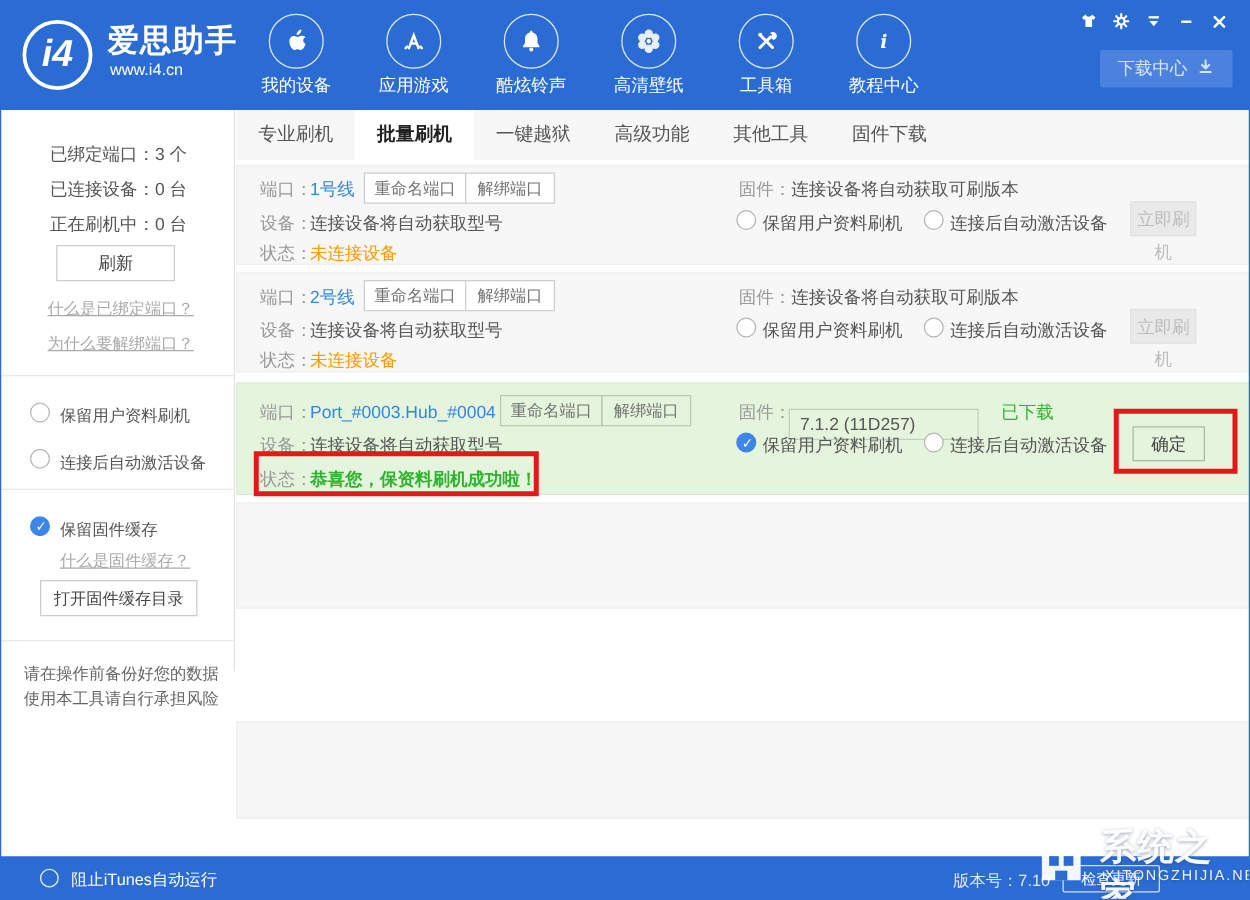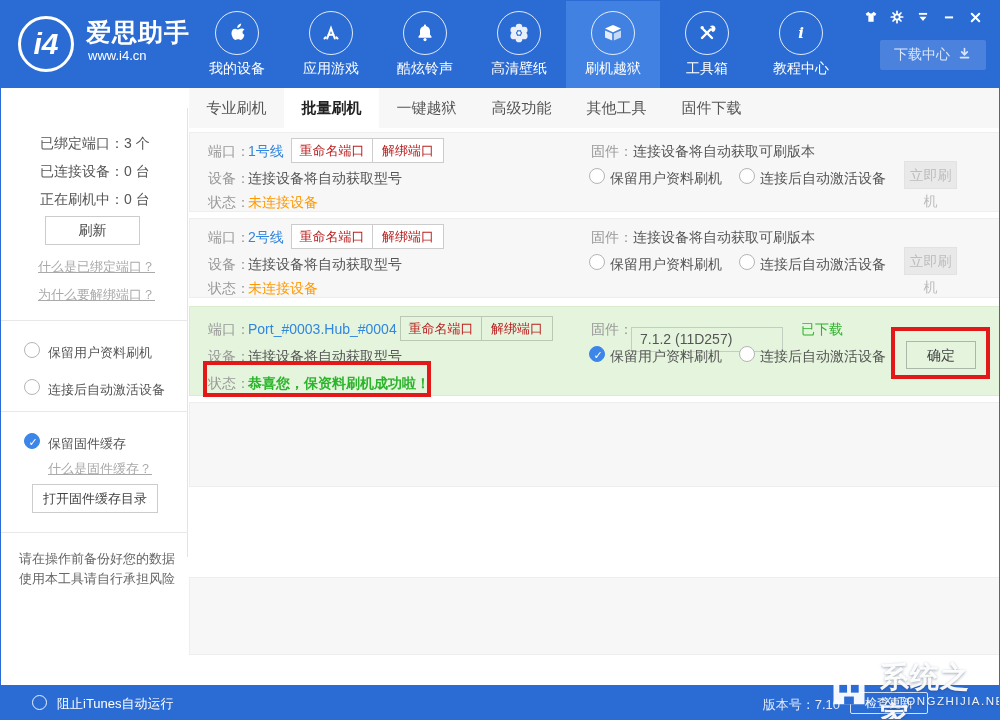--- a/index.html
+++ b/index.html
@@ -20,21 +20,21 @@
   .nav-item.active { background:#4181e2; }
   .nav-ic { position:absolute; left:25px; top:11px; width:44px; height:44px; border:1px solid rgba(255,255,255,.85); border-radius:50%;
     display:flex; align-items:center; justify-content:center; }
   .nav-label { position:absolute; left:0; top:60px; width:94px; text-align:center; color:#fff; font-size:14px; }
   .winctl { position:absolute; top:8px; right:16px; display:flex; gap:8px; }
   .winctl .wbtn { width:18px; height:18px; display:flex; align-items:center; justify-content:center; cursor:pointer; }
   .dl-btn { position:absolute; right:14px; top:40px; width:106px; height:30px; background:#4a82dd; border-radius:2px;
     color:#d9e6fa; font-size:14px; display:flex; align-items:center; justify-content:center; gap:7px; cursor:pointer; }
 
   
-  .sidebar { position:absolute; left:0; top:88px; width:188px; height:449px; background:#fff; border-right:1px solid #e3e3e3;margin-top:20px; }
+  .sidebar { position:absolute; left:0; top:88px; width:188px; height:449px; background:#fff; border-right:1px solid #e3e3e3; }
   .stat { position:absolute; left:40px; font-size:14px; color:#555; }
   .btn { border:1px solid #ccc; background:#fff; color:#444; font-size:14px; text-align:center; cursor:pointer;
     font-family:"Liberation Sans","DejaVu Sans",sans-serif; }
   .refresh-btn { position:absolute; left:45px; top:196px; width:95px; height:29px; line-height:27px; }
   .side-link { position:absolute; left:38px; color:#aaa; font-size:13px; text-decoration:underline; cursor:pointer; }
   .divider { position:absolute; left:0; width:188px; border-top:1px solid #e8e8e8; }
   .radio { width:16px; height:16px; border-radius:50%; border:1px solid #b5b5b5; background:#fff; display:inline-block; position:absolute; }
   .radio.checked { background:#3b86e8; border-color:#3b86e8; }
   .radio.checked::after { content:"✓"; position:absolute; left:0; top:0; width:16px; height:16px; color:#fff; font-size:11px;
     line-height:16px; text-align:center; font-weight:bold; }
@@ -50,21 +50,21 @@
   
   .row { position:absolute; left:189px; width:811px; background:#f7f7f7; border:1px solid #eee; }
   .row.green { background:#e5f4dd; border-color:#d9ecd0; }
   .fl { position:absolute; font-size:14px; }
   .lab { color:#999; }
   .val { color:#555; }
   .blue { color:#3186dd; }
   .orange { color:#ff9900; }
   .green-t { color:#2cb52c; }
   .bold { font-weight:bold; }
-  .mini-btn { position:absolute; height:25px; line-height:23px; font-size:13px; color:#b91c1c; border:1px solid #ccc; background:#fff;
+  .mini-btn { position:absolute; height:25px; line-height:23px; font-size:13px; color:#737373; border:1px solid #ccc; background:#fff;
     text-align:center; cursor:pointer; }
   .mini-btn.on-green { background:transparent; border-color:#b9c9b4; }
   .act-btn { position:absolute; width:53px; height:28px; font-size:14px; text-align:center; line-height:26px; cursor:pointer; }
   .act-btn.disabled { background:#e9e9e9; border:1px solid #e2e2e2; color:#bdbdbd; cursor:default; }
   .act-btn.normal { background:transparent; border:1px solid #a9b8a9; color:#444; }
   .fw-input { position:absolute; border:1px solid #c0cfc0; background:transparent; color:#555; font-size:14px; padding:0 8px;
     height:25px; line-height:23px; width:152px; }
   .row-radio { position:absolute; }
   .row-radio-label { position:absolute; font-size:14px; color:#555; }
   .band { position:absolute; left:189px; width:811px; background:#f7f7f7; border:1px solid #eee; }
@@ -140,32 +140,20 @@
                 <circle cx="12" cy="17.5" r="3.1"></circle>
                 <circle cx="7.2" cy="14.7" r="3.1"></circle>
                 <circle cx="7.2" cy="9.3" r="3.1"></circle>
               </g>
               <circle cx="12" cy="12" r="2.4" fill="#2b6cd4"></circle>
               <circle cx="12" cy="12" r="1.6" fill="#fff"></circle>
             </svg>
         </span>
         <span class="nav-label">高清壁纸</span>
       </div>
-      <div class="nav-item active">
-        <span class="nav-ic">
-          <svg width="24" height="24" viewBox="0 0 24 24">
-              <g fill="#fff">
-                <path d="M12 4l8 3.6-8 3.6L4 7.6z"></path>
-                <path d="M4 9.4l7.2 3.2v7L4 16.4z" opacity=".85"></path>
-                <path d="M20 9.4l-7.2 3.2v7l7.2-3.2z" opacity=".7"></path>
-              </g>
-            </svg>
-        </span>
-        <span class="nav-label">刷机越狱</span>
-      </div>
       <div class="nav-item">
         <span class="nav-ic">
           <svg width="24" height="24" viewBox="0 0 24 24">
               <g stroke="#fff" stroke-width="2.4" stroke-linecap="round">
                 <path d="M7 17 L15.5 8.5"></path>
                 <path d="M8.5 8.5 L17 17"></path>
               </g>
               <path d="M15 5.5a3.2 3.2 0 1 1 2.6 5.4l-1.8-1.8 1-2.6-1.8-1z" fill="#fff"></path>
               <circle cx="7.2" cy="6.8" r="1.7" fill="#fff"></circle>
             </svg>
@@ -315,21 +303,21 @@
     <span class="fl lab" style="left:401px; top:14px;">固件：</span>
     <span class="fw-input" style="left:441px; top:20px;">7.1.2 (11D257)</span>
     <span class="fl green-t" style="left:611px; top:14px;">已下载</span>
 
     <span class="fl lab" style="left:18px; top:41px;">设备：</span>
     <span class="fl val" style="left:58px; top:41px;">连接设备将自动获取型号</span>
     <span class="radio row-radio checked" style="left:399px; top:39px;"></span>
     <span class="row-radio-label" style="left:420px; top:41px;">保留用户资料刷机</span>
     <span class="radio row-radio" style="left:549px; top:39px;"></span>
     <span class="row-radio-label" style="left:570px; top:41px;">连接后自动激活设备</span>
-    <button class="act-btn normal" style="left:716px; top:34px; width:70px;">确定</button>
+    <button class="act-btn normal" style="left:716px; top:34px; width:58px;">确定</button>
 
     <span class="fl lab" style="left:18px; top:68px;">状态：</span>
     <span class="fl green-t bold" style="left:58px; top:68px;">恭喜您，保资料刷机成功啦！</span>
   </div>
 
   <div class="band" style="top:402px; height:85px;"></div>
   <div class="band" style="top:577px; height:78px;"></div>
 
   <div class="redbox" style="left:203px; top:361px; width:228px; height:36px;"></div>
   <div class="redbox" style="left:891px; top:327px; width:99px; height:52px;"></div>

